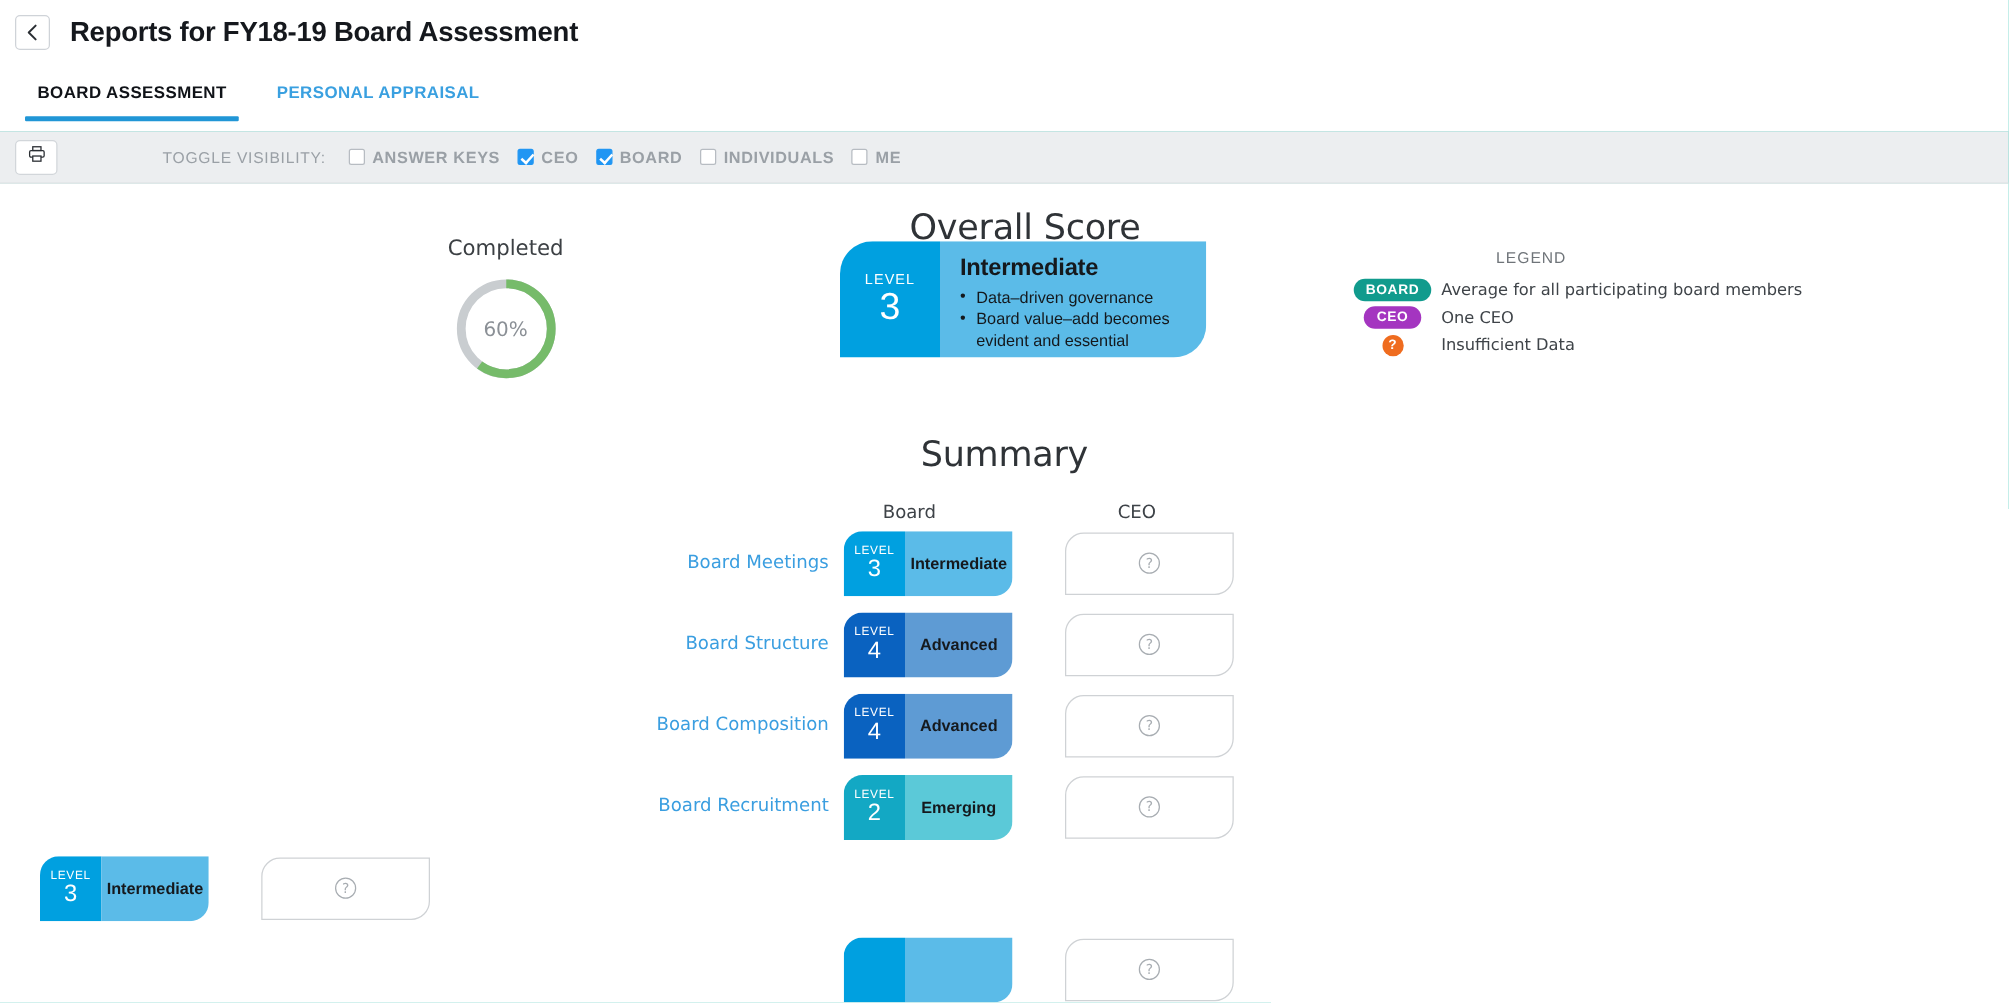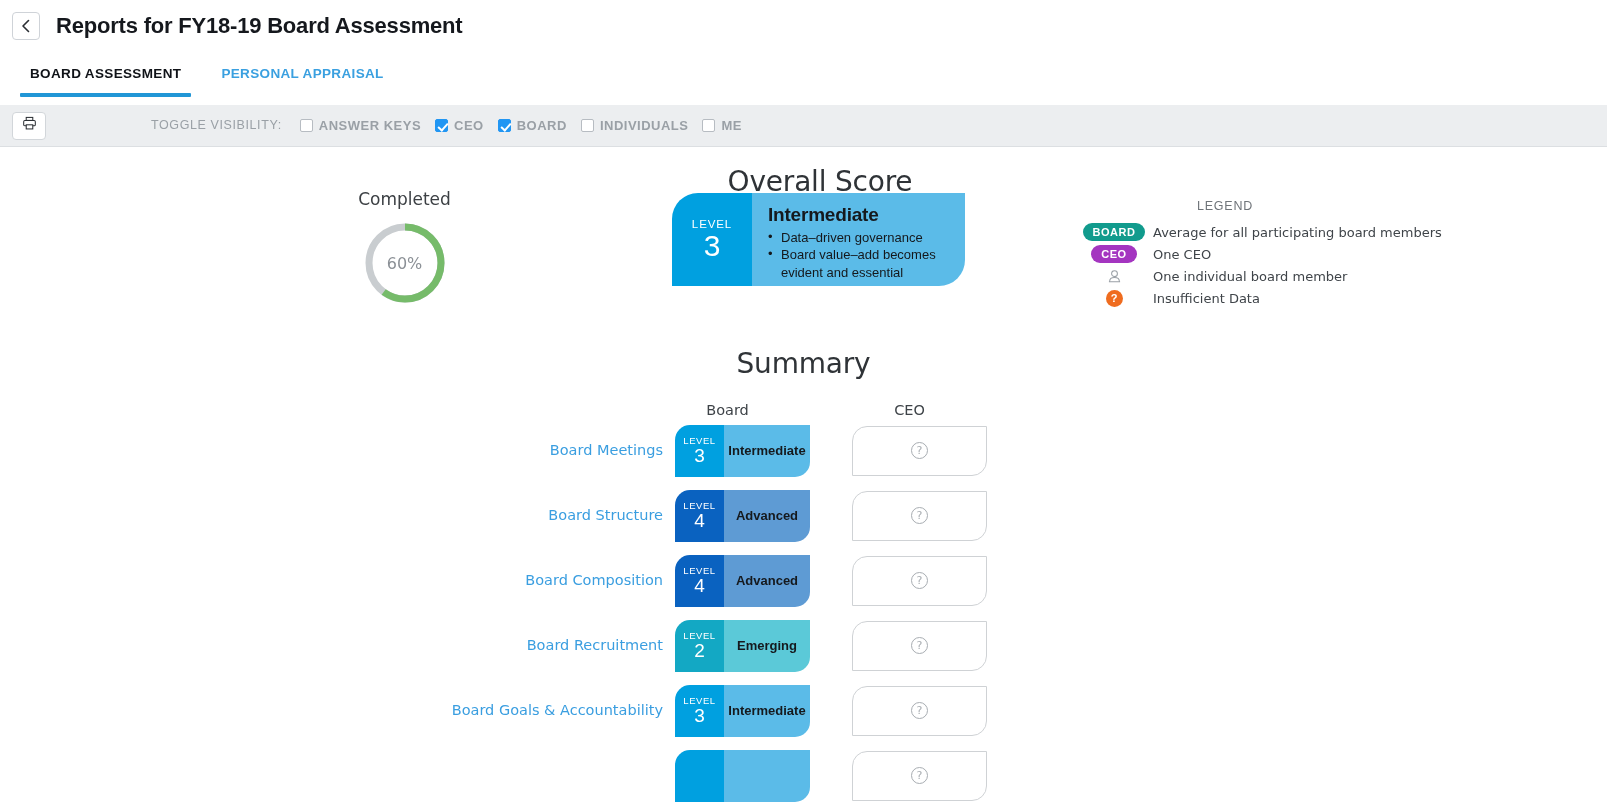--- a/index.html
+++ b/index.html
@@ -58,21 +58,21 @@
     position: absolute; top: 105px; left: 0; width: 1607px; height: 42px;
     background: #eceef0; border-bottom: 1px solid #dcdfe2;
     display: flex; align-items: center;
   }
   .print-btn {
     margin-left: 12px; width: 34px; height: 28px; background: #fff;
     border: 1px solid #d2d6da; border-radius: 4px;
     display: flex; align-items: center; justify-content: center; cursor: pointer;
     flex: 0 0 auto;
   }
-  .toggle-area { display: flex; margin-left: 105px; }
+  .toggle-area { display: flex; align-items: center; margin-left: 84px; }
   .toggle-label {
     font-size: 12.5px; letter-spacing: 0.6px; color: #9aa0a6; font-weight: 400;
     margin-right: 18px; white-space: nowrap;
   }
   .chk-item { display: flex; align-items: center; margin-right: 14px; cursor: pointer; }
   .chk {
     width: 13px; height: 13px; border: 1px solid #b7bcc2; border-radius: 2px;
     background: #fff; margin-right: 6px; flex: 0 0 auto; position: relative;
   }
   .chk.on { background: #2196f3; border-color: #2196f3; }
@@ -304,30 +304,20 @@
           <div class="legend-text">Average for all participating board members</div>
         </div>
 
         <div class="legend-row">
           <div class="legend-icon-cell">
             <span class="badge-pill badge-ceo" style="background: rgb(164, 53, 192);">CEO</span>
           </div>
           <div class="legend-text">One CEO</div>
         </div>
 
-        <div class="legend-row">
-          <div class="legend-icon-cell">
-            <svg width="15" height="15" viewBox="0 0 16 16">
-              <circle cx="8" cy="5" r="3.1" fill="none" stroke="#9aa0a6" stroke-width="1.1"></circle>
-              <path d="M2.8 13.2 C2.8 10.4 5.1 9 8 9 C10.9 9 13.2 10.4 13.2 13.2" fill="none" stroke="#9aa0a6" stroke-width="1.1" stroke-linecap="round"></path>
-              <line x1="2.5" y1="13.6" x2="13.5" y2="13.6" stroke="#9aa0a6" stroke-width="1.1" stroke-linecap="round"></line>
-            </svg>
-          </div>
-          <div class="legend-text">One individual board member</div>
-        </div>
 
         <div class="legend-row">
           <div class="legend-icon-cell">
             <span class="qmark" style="background: rgb(239, 108, 31);">?</span>
           </div>
           <div class="legend-text">Insufficient Data</div>
         </div>
       </div>
     </div>
 
@@ -392,21 +382,20 @@
                 <span class="n">2</span>
               </div>
               <div class="pill-body" style="background: rgb(91, 201, 216);">Emerging</div>
             </div>
             <div class="row-gap"></div>
             <div class="ceo-empty">
               <div class="q-circle">?</div>
             </div>
           </div>
           <div class="summary-row">
-            <div class="row-label">Board Goals &amp; Accountability</div>
             <div class="pill">
               <div class="pill-level" style="background: rgb(0, 160, 224);">
                 <span class="w">LEVEL</span>
                 <span class="n">3</span>
               </div>
               <div class="pill-body" style="background: rgb(91, 187, 232);">Intermediate</div>
             </div>
             <div class="row-gap"></div>
             <div class="ceo-empty">
               <div class="q-circle">?</div>

